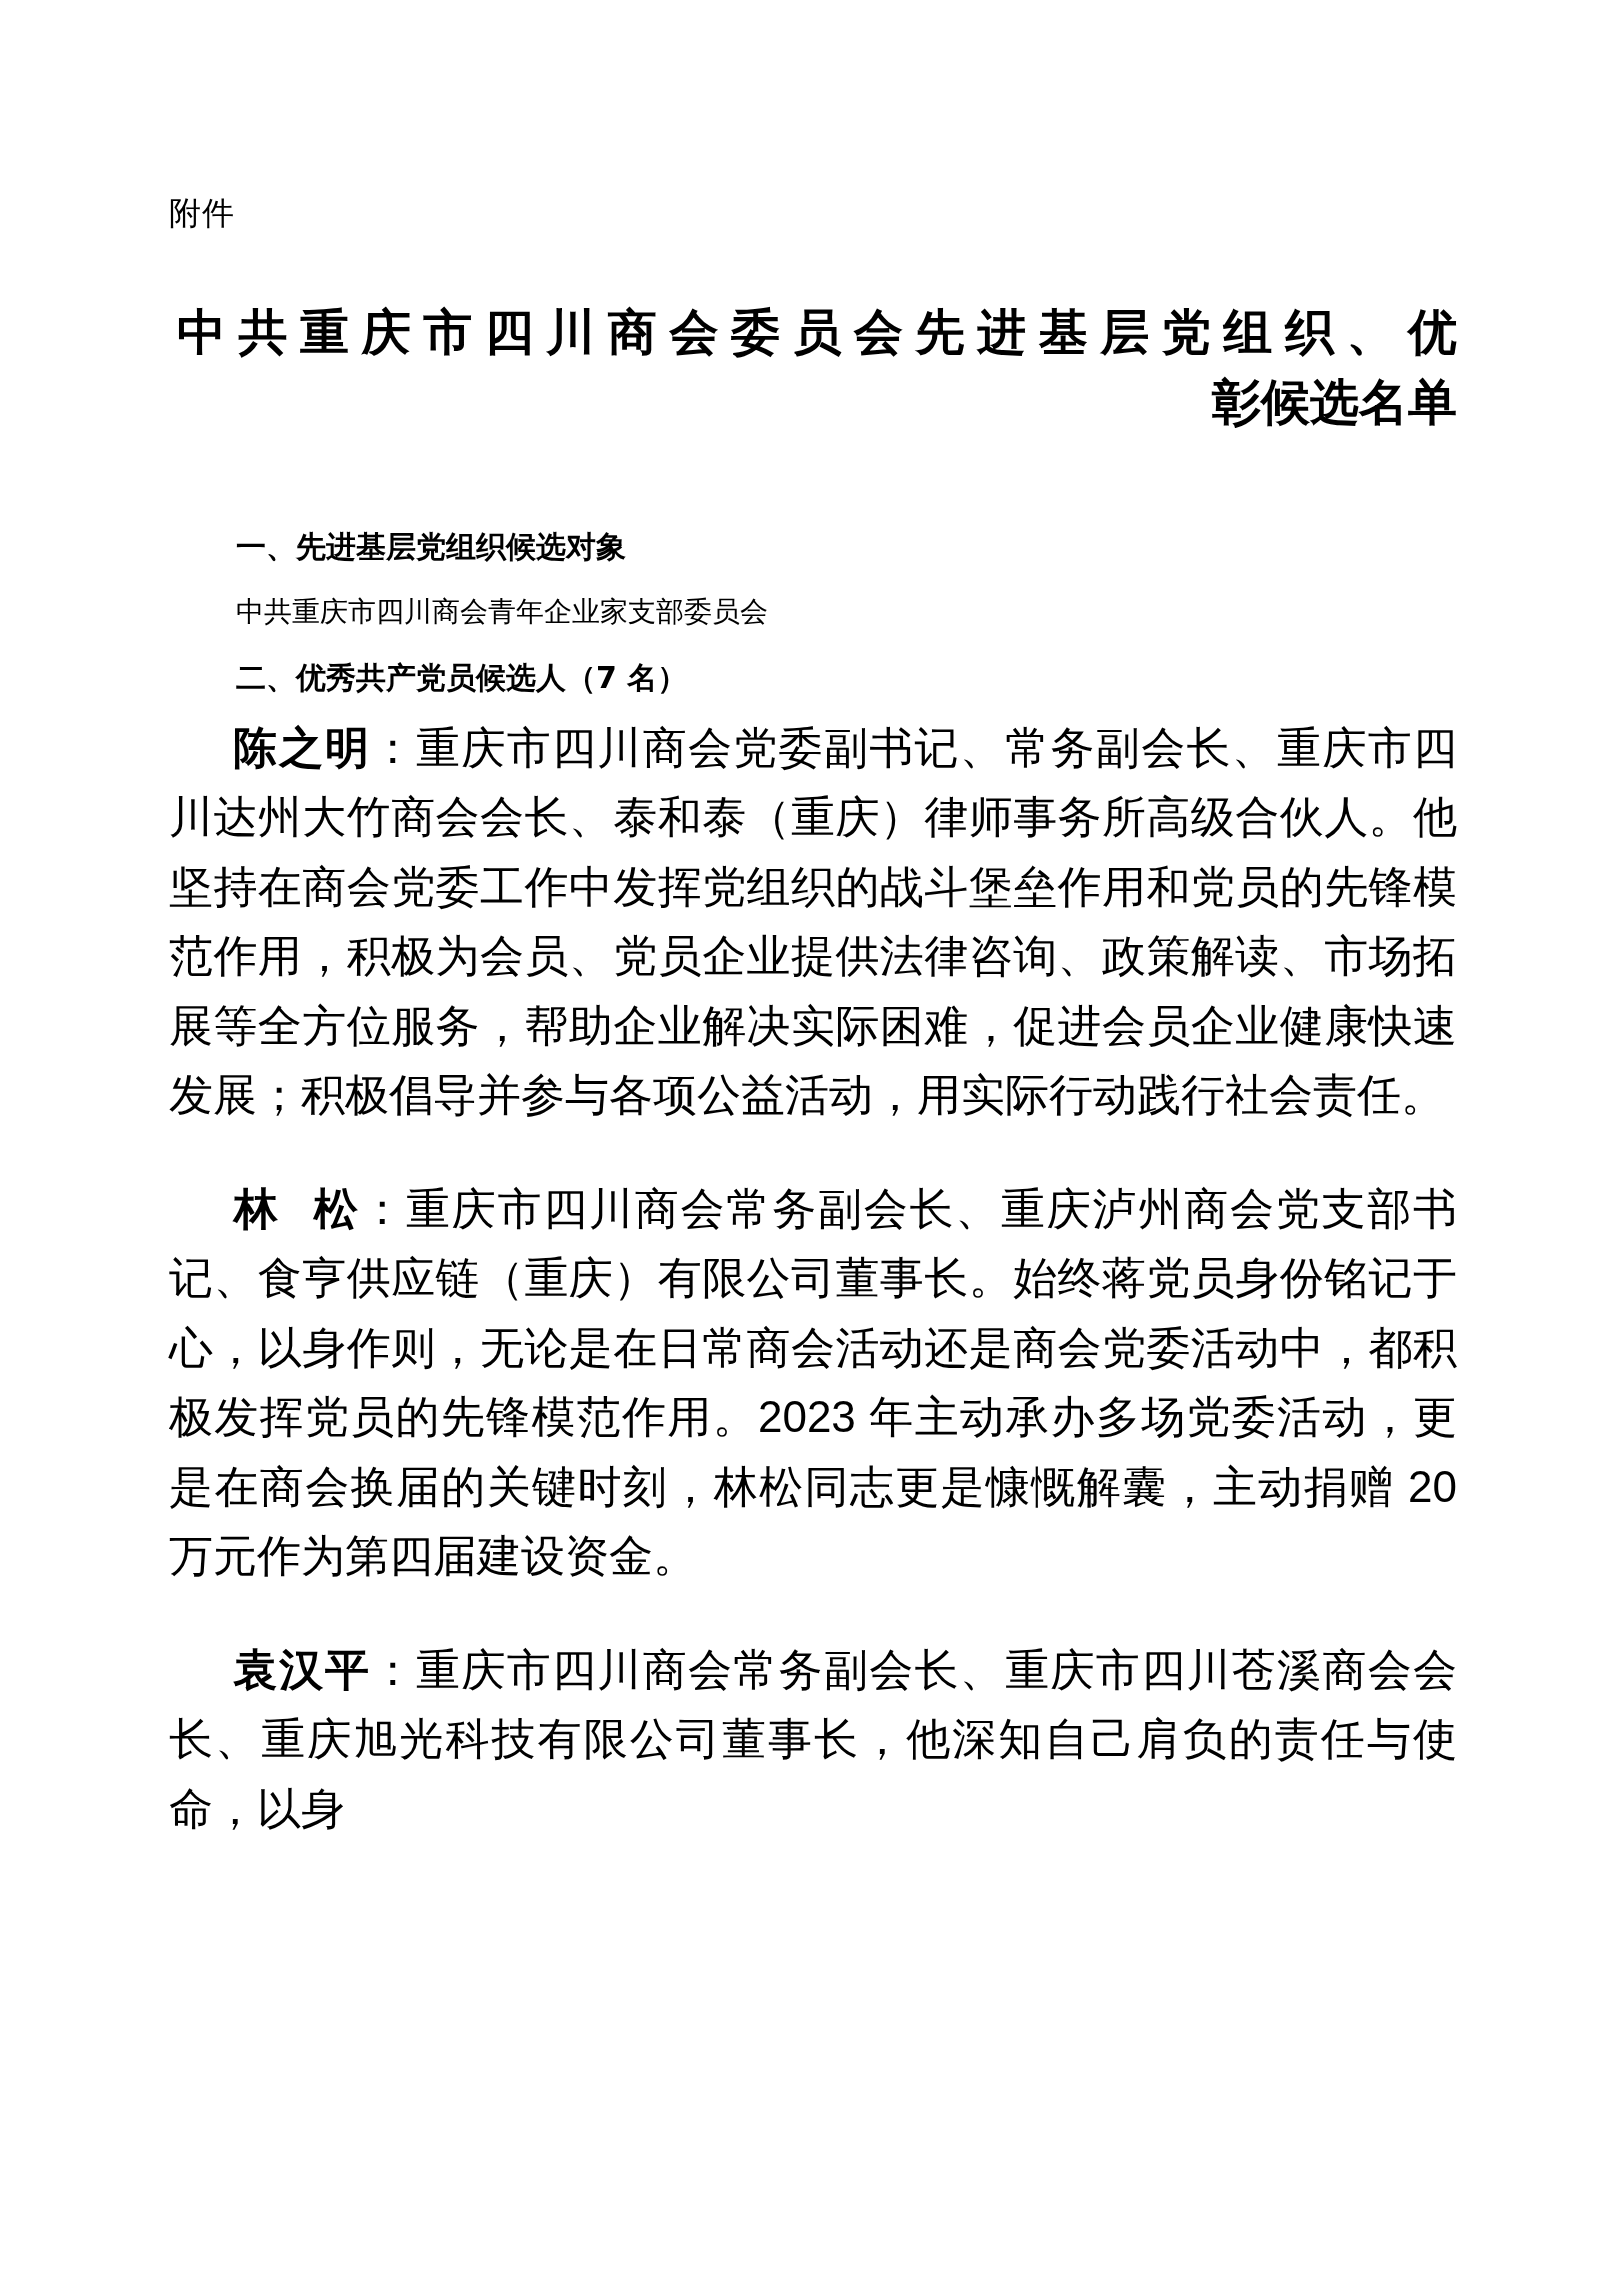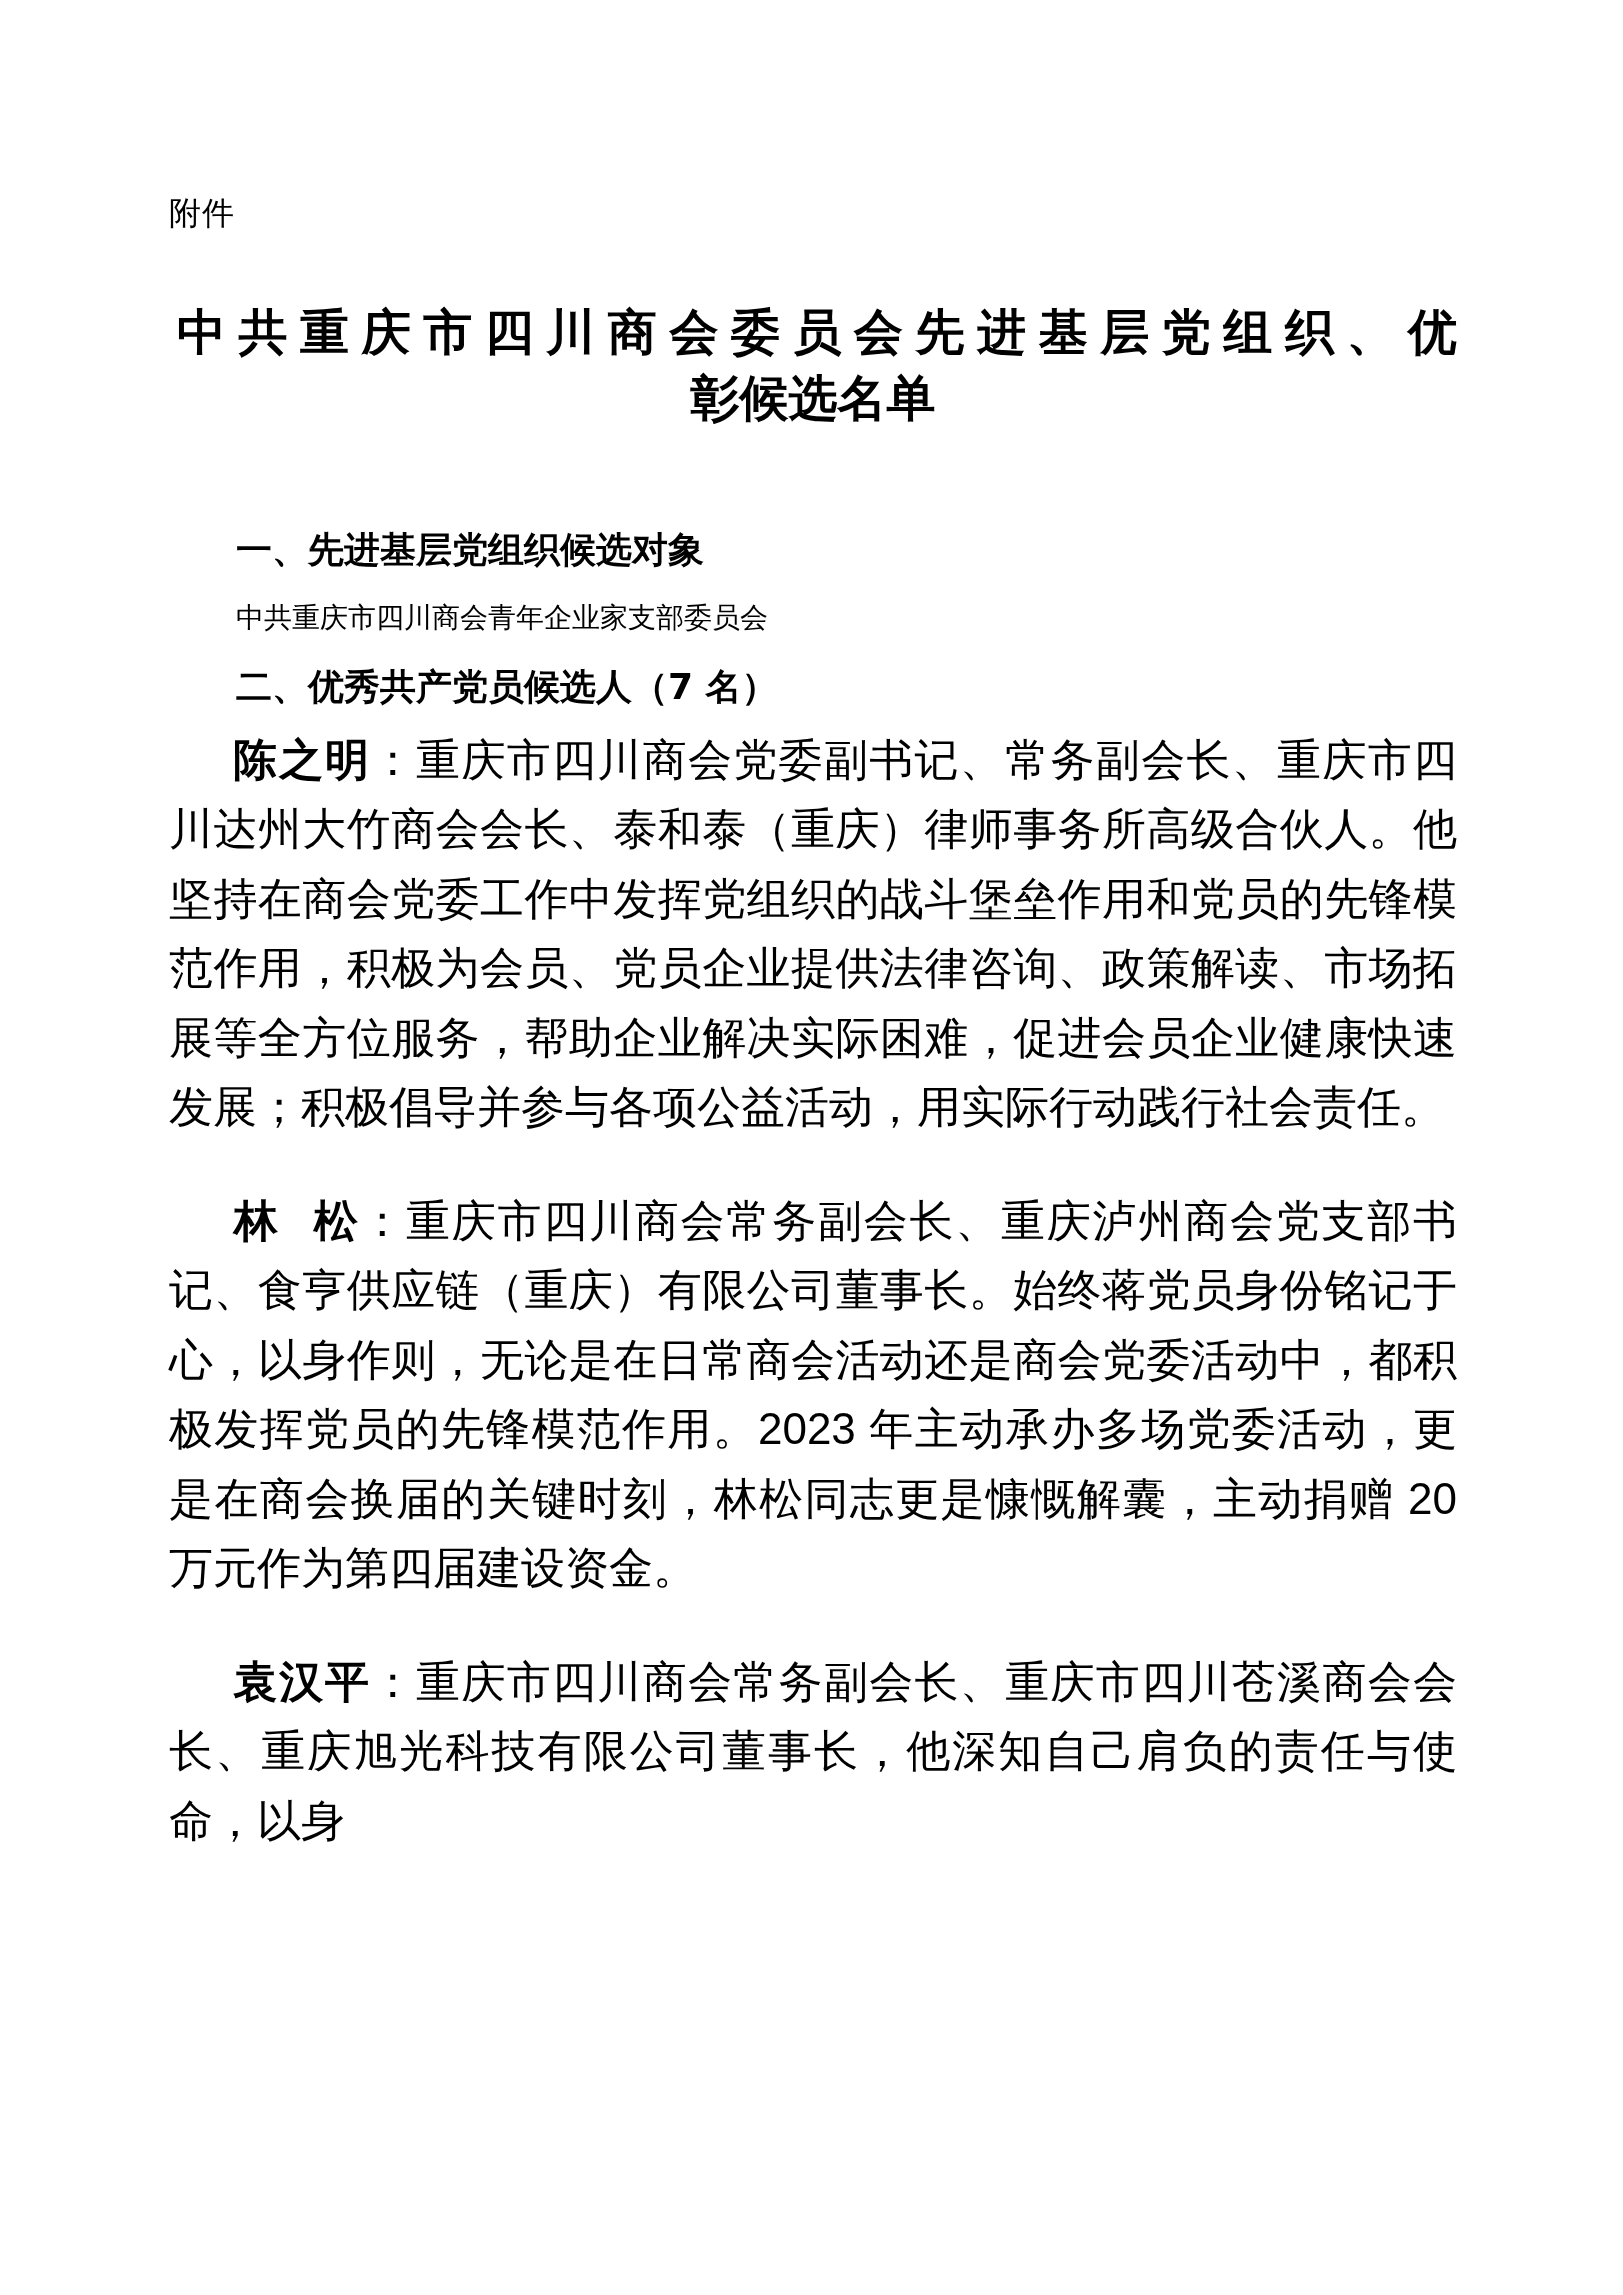--- a/index.html
+++ b/index.html
@@ -51,27 +51,26 @@
     display: block;
     white-space: nowrap;
   }
   .doc-title .t-line.l1,
   .doc-title .t-line.l2 {
     text-align: justify;
     text-align-last: justify;
     margin-left: 8px;
   }
   .doc-title .t-line.l3 {
-    text-align: center;
-    font-family: Liberation Mono, monospace;
+    text-align: right;
   }
 
   
   .section-heading {
-    font-size: 36px;
+    font-size: 30px;
     font-weight: 700;
     line-height: 1.0;
     text-indent: 67px;
     font-family: "DejaVu Sans", "Liberation Sans", sans-serif;
     margin-top: 37px;
   }
   .section-heading.first { margin-top: 95px; }
 
   
   .org-line {

